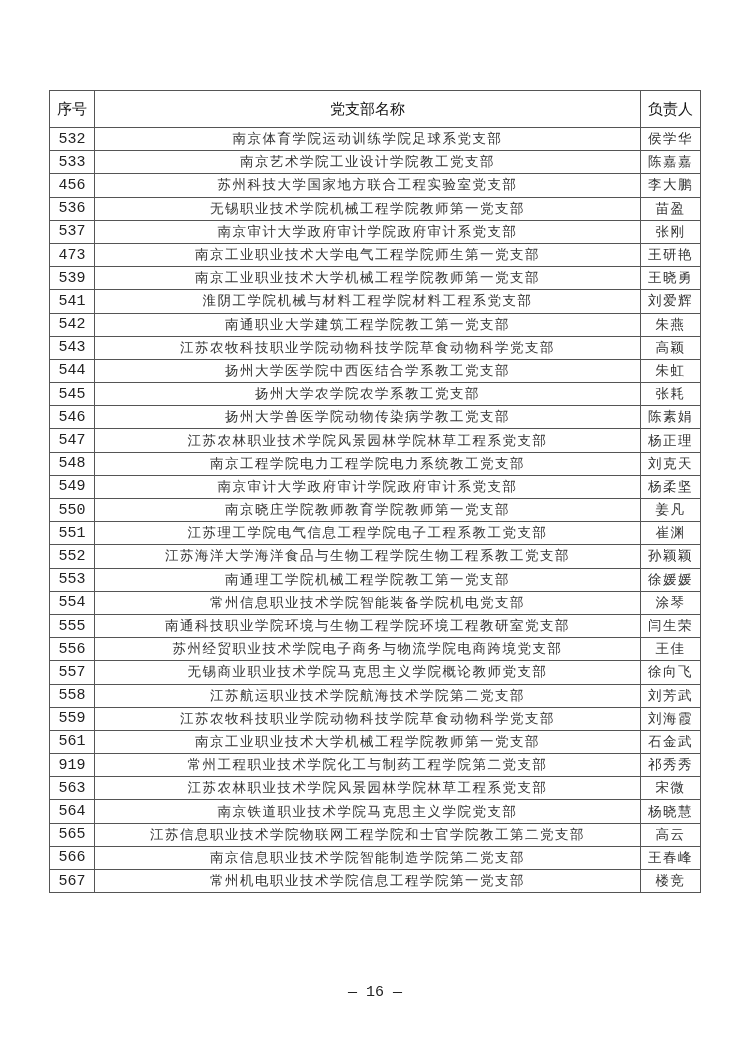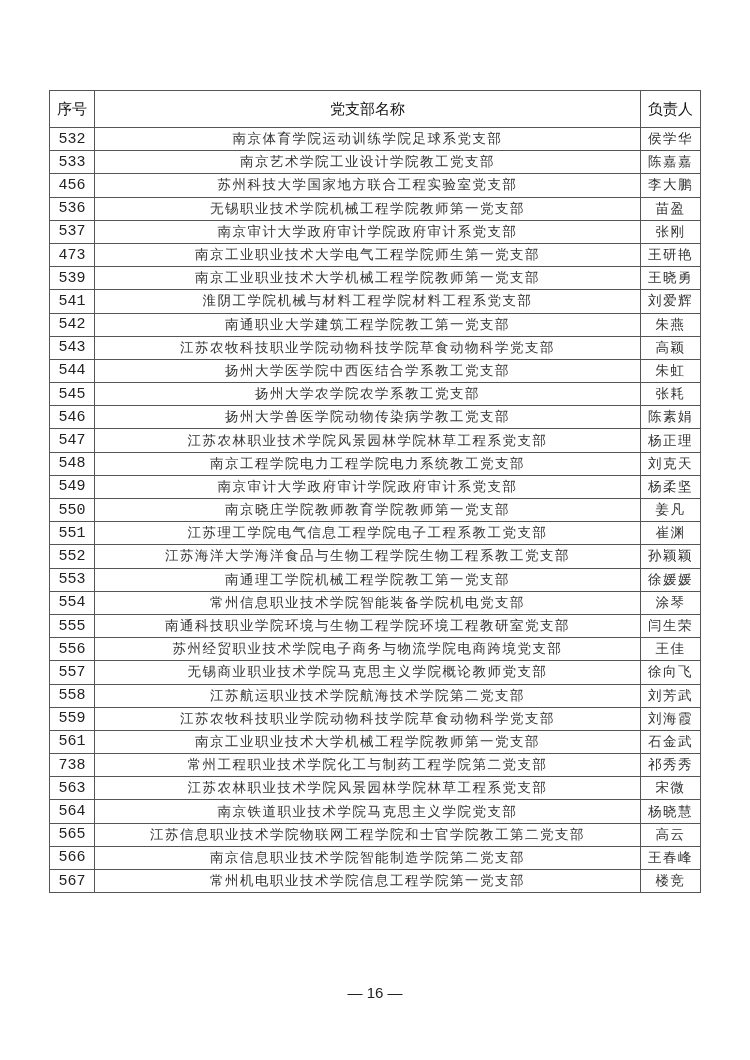--- a/index.html
+++ b/index.html
@@ -8,21 +8,21 @@
   .page { position: absolute; left: 0; top: 0; width: 750px; height: 1060px; }
   table.list { position: absolute; left: 49px; top: 90px; width: 651px;
                border-collapse: collapse; table-layout: fixed; }
   table.list th, table.list td { border: 1px solid #555; text-align: center;
                padding: 0; overflow: hidden; white-space: nowrap; }
   table.list th { height: 36px; font-size: 15px; font-weight: normal; color: #111; }
   table.list td { height: 22.2px; font-size: 13.5px; color: #333; letter-spacing: 1.5px; }
   table.list td.num { font-family: Liberation Mono, monospace; font-size: 15px; letter-spacing: 0; color: #222; }
   col.c1 { width: 45px; } col.c2 { width: 546px; } col.c3 { width: 60px; }
   .footer { position: absolute; left: 0; width: 750px; top: 984px; text-align: center;
-            font-family: Liberation Sans, sans-serif; font-size: 15px; color: #222; }
+            font-family: Liberation Mono, monospace; font-size: 15px; color: #222; }
 </style>
 </head>
 <body>
 
 <div class="page">
   <table class="list">
     <colgroup>
         <col class="c1">
         <col class="c2">
         <col class="c3">
@@ -164,21 +164,21 @@
           <td class="num">559</td>
           <td>江苏农牧科技职业学院动物科技学院草食动物科学党支部</td>
           <td>刘海霞</td>
         </tr>
         <tr>
           <td class="num">561</td>
           <td>南京工业职业技术大学机械工程学院教师第一党支部</td>
           <td>石金武</td>
         </tr>
         <tr>
-          <td class="num">738</td>
+          <td class="num">919</td>
           <td>常州工程职业技术学院化工与制药工程学院第二党支部</td>
           <td>祁秀秀</td>
         </tr>
         <tr>
           <td class="num">563</td>
           <td>江苏农林职业技术学院风景园林学院林草工程系党支部</td>
           <td>宋微</td>
         </tr>
         <tr>
           <td class="num">564</td>

